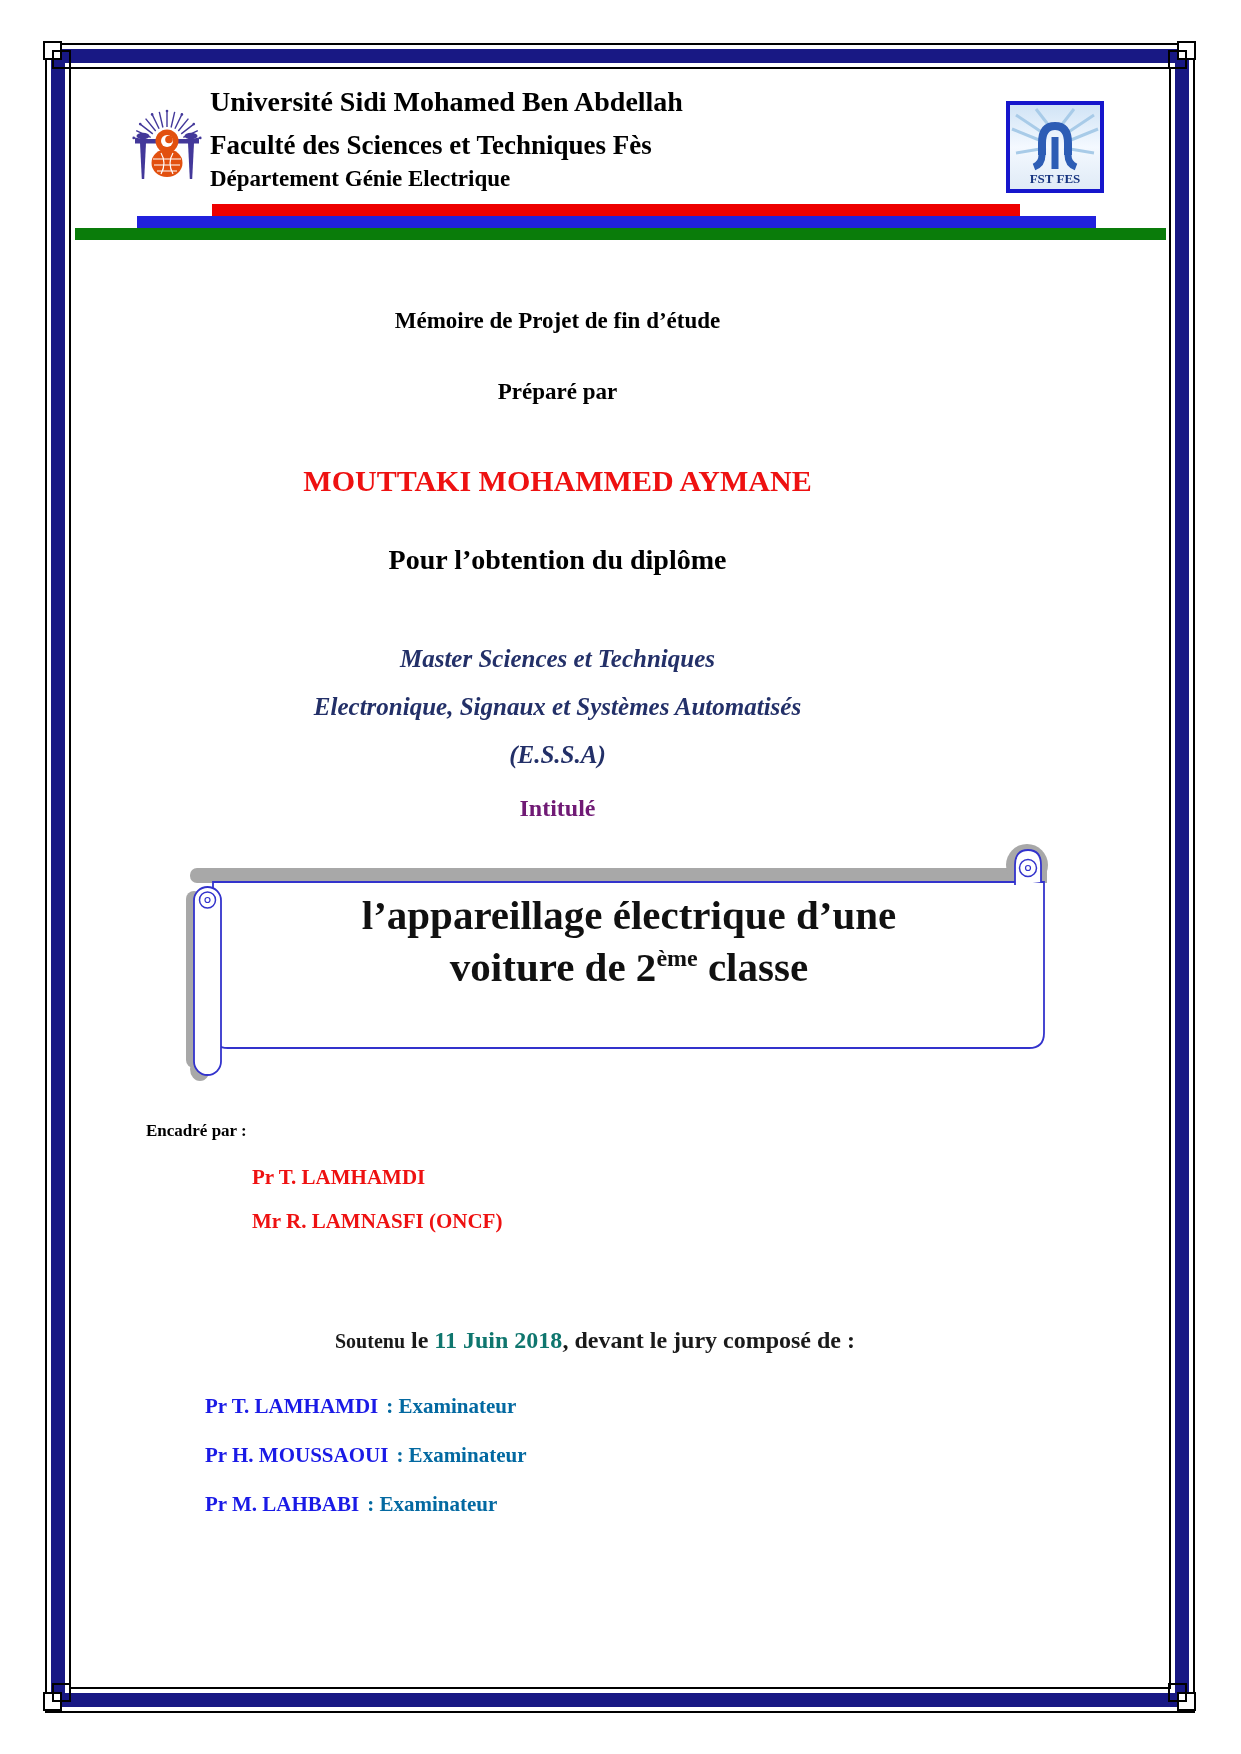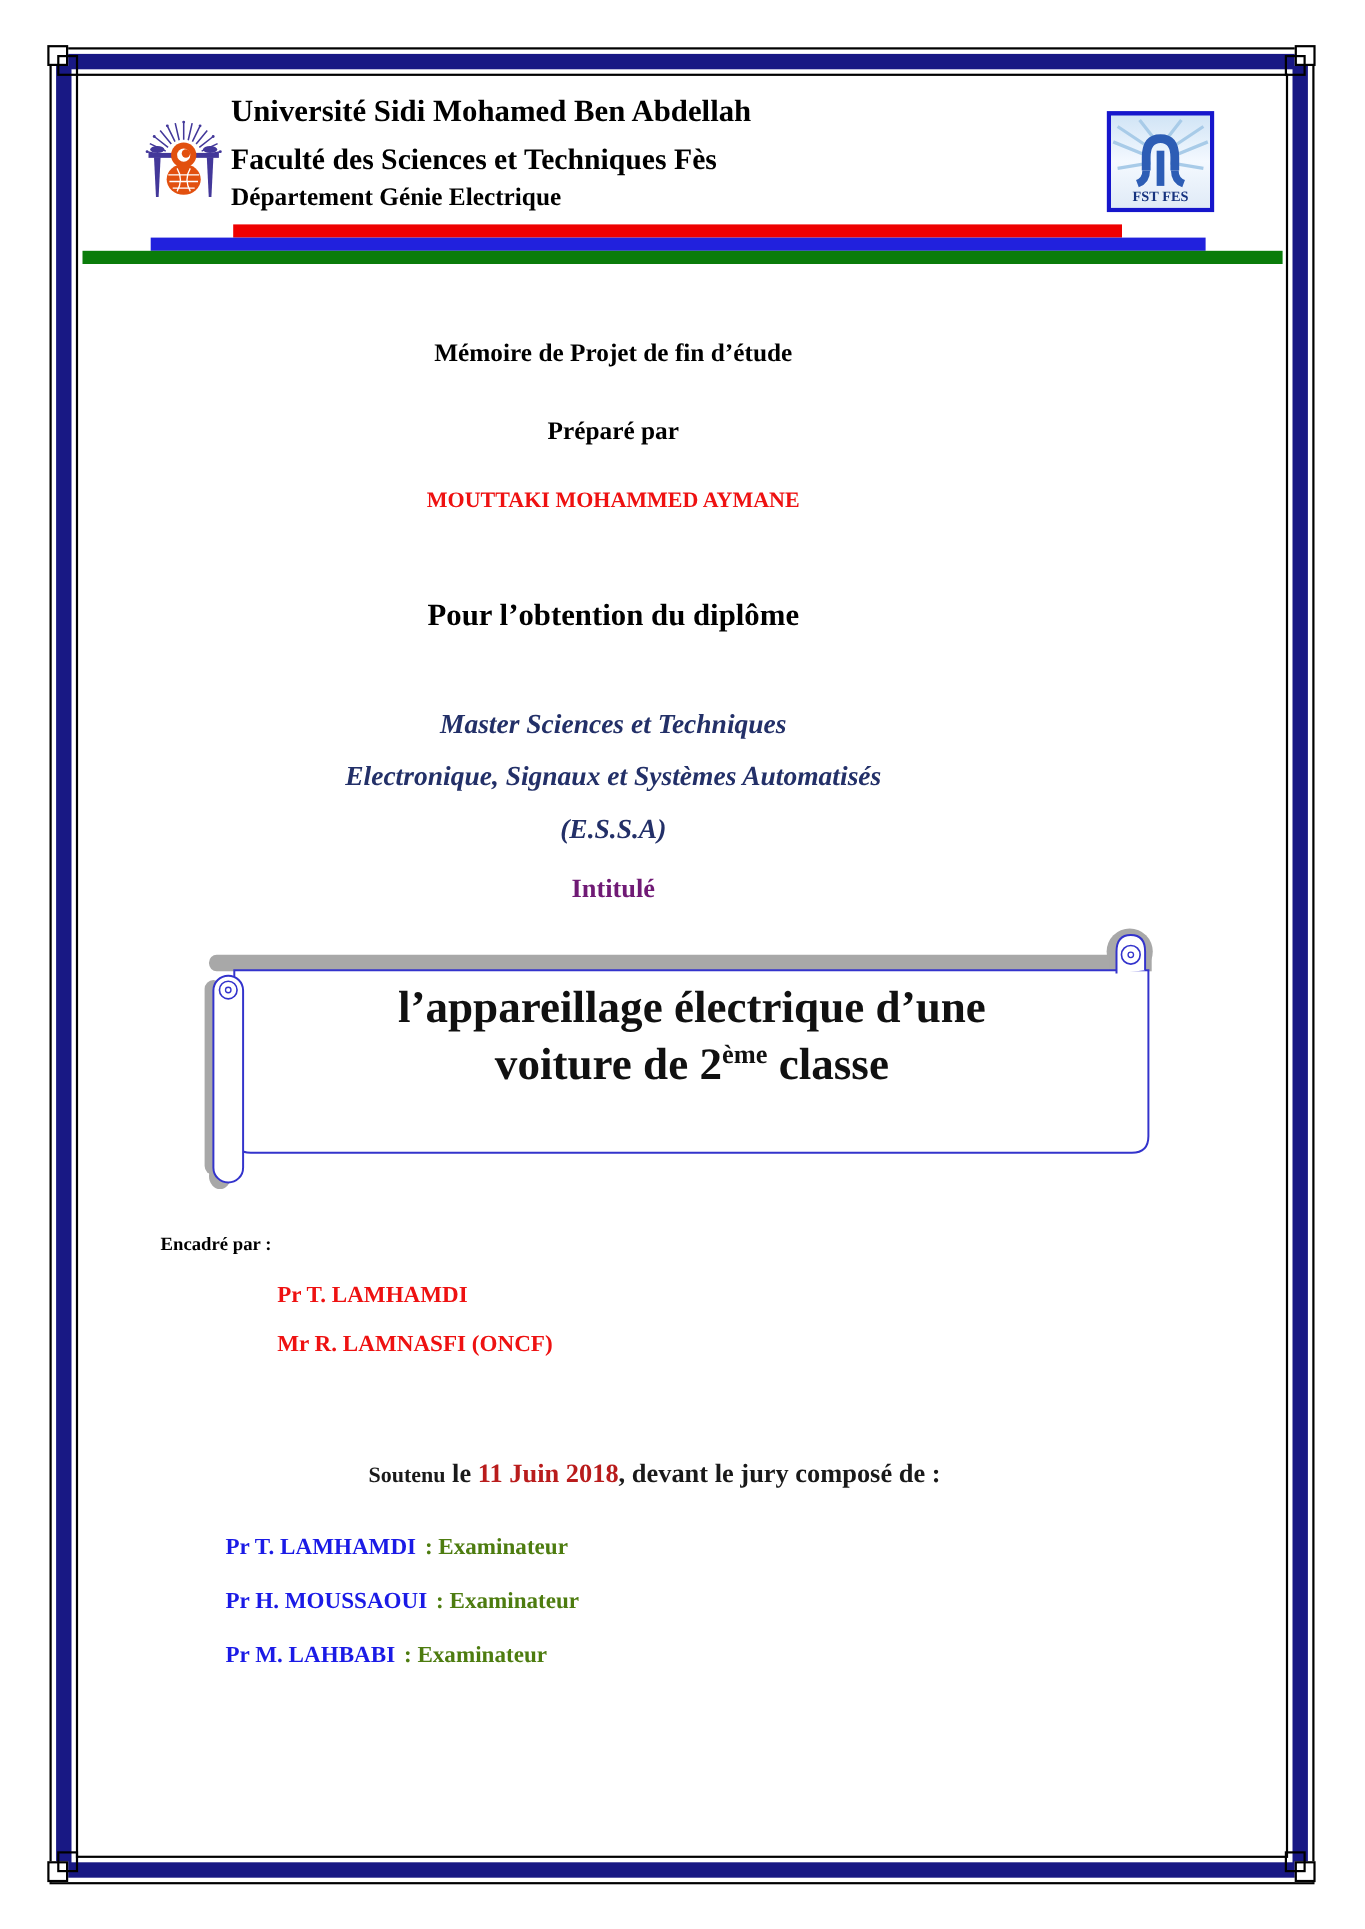--- a/index.html
+++ b/index.html
@@ -33,21 +33,21 @@
 
   .bar { position: absolute; height: 12px; }
   .bar-red   { left: 212px; top: 204px; width: 808px;  background: #ee0000; }
   .bar-blue  { left: 137px; top: 216px; width: 959px;  background: #2121dd; }
   .bar-green { left: 75px;  top: 228px; width: 1091px; background: #0a7c0a; }
 
   
   .col { left: 85px; width: 945px; text-align: center; font-weight: bold; }
   .memoire  { top: 308px; font-size: 23px; color: #000; }
   .prepare  { top: 379px; font-size: 23px; color: #000; }
-  .author   { top: 444px; font-size: 20px; color: #ee1111; }
+  .author   { top: 464px; font-size: 30px; color: #ee1111; }
   .diploma  { top: 544px; font-size: 28px; color: #000; }
   .navyline { font-style: italic; color: #233068; font-size: 25px; }
   .master   { top: 645px; }
   .electro  { top: 693px; }
   .essa     { top: 741px; }
   .intitule { top: 795px; font-size: 24px; color: #701a75; }
 
   
   .scroll-svg { left: 178px; top: 833px; width: 880px; height: 252px; }
   .scroll-title {
@@ -58,26 +58,26 @@
   .scroll-title sup { font-size: 24px; line-height: 0; }
 
   
   .encadre { left: 146px; top: 1121px; font-size: 17px; font-weight: bold; color: #000; }
   .sup1 { left: 252px; top: 1165px; }
   .sup2 { left: 252px; top: 1209px; }
   .supline { font-size: 21px; font-weight: bold; color: #ee1111; }
 
   .defense { left: 100px; top: 1327px; width: 990px; text-align: center; font-weight: bold; color: #1a1a1a; font-size: 24px; }
   .defense .small { font-size: 20px; }
-  .defense .date { color: #b91c1c; }
+  .defense .date { color: #0f766e; }
 
   .jury-row { left: 205px; font-size: 21px; font-weight: bold; }
   .jury1 { top: 1394px; } .jury2 { top: 1443px; } .jury3 { top: 1492px; }
   .jury-name { color: #1a1ae6; }
-  .jury-role { color: #4d7c0f; margin-left: 8px; }
+  .jury-role { color: #0369a1; margin-left: 8px; }
 </style>
 </head>
 <body>
 
 <div class="abs b-outer"></div>
 <div class="abs b-band"></div>
 <div class="abs b-inner"></div>
 <div class="corner tl" style="left:43px;top:41px;">
     <span class="sq sq1"></span>
     <span class="sq sq2"></span>

